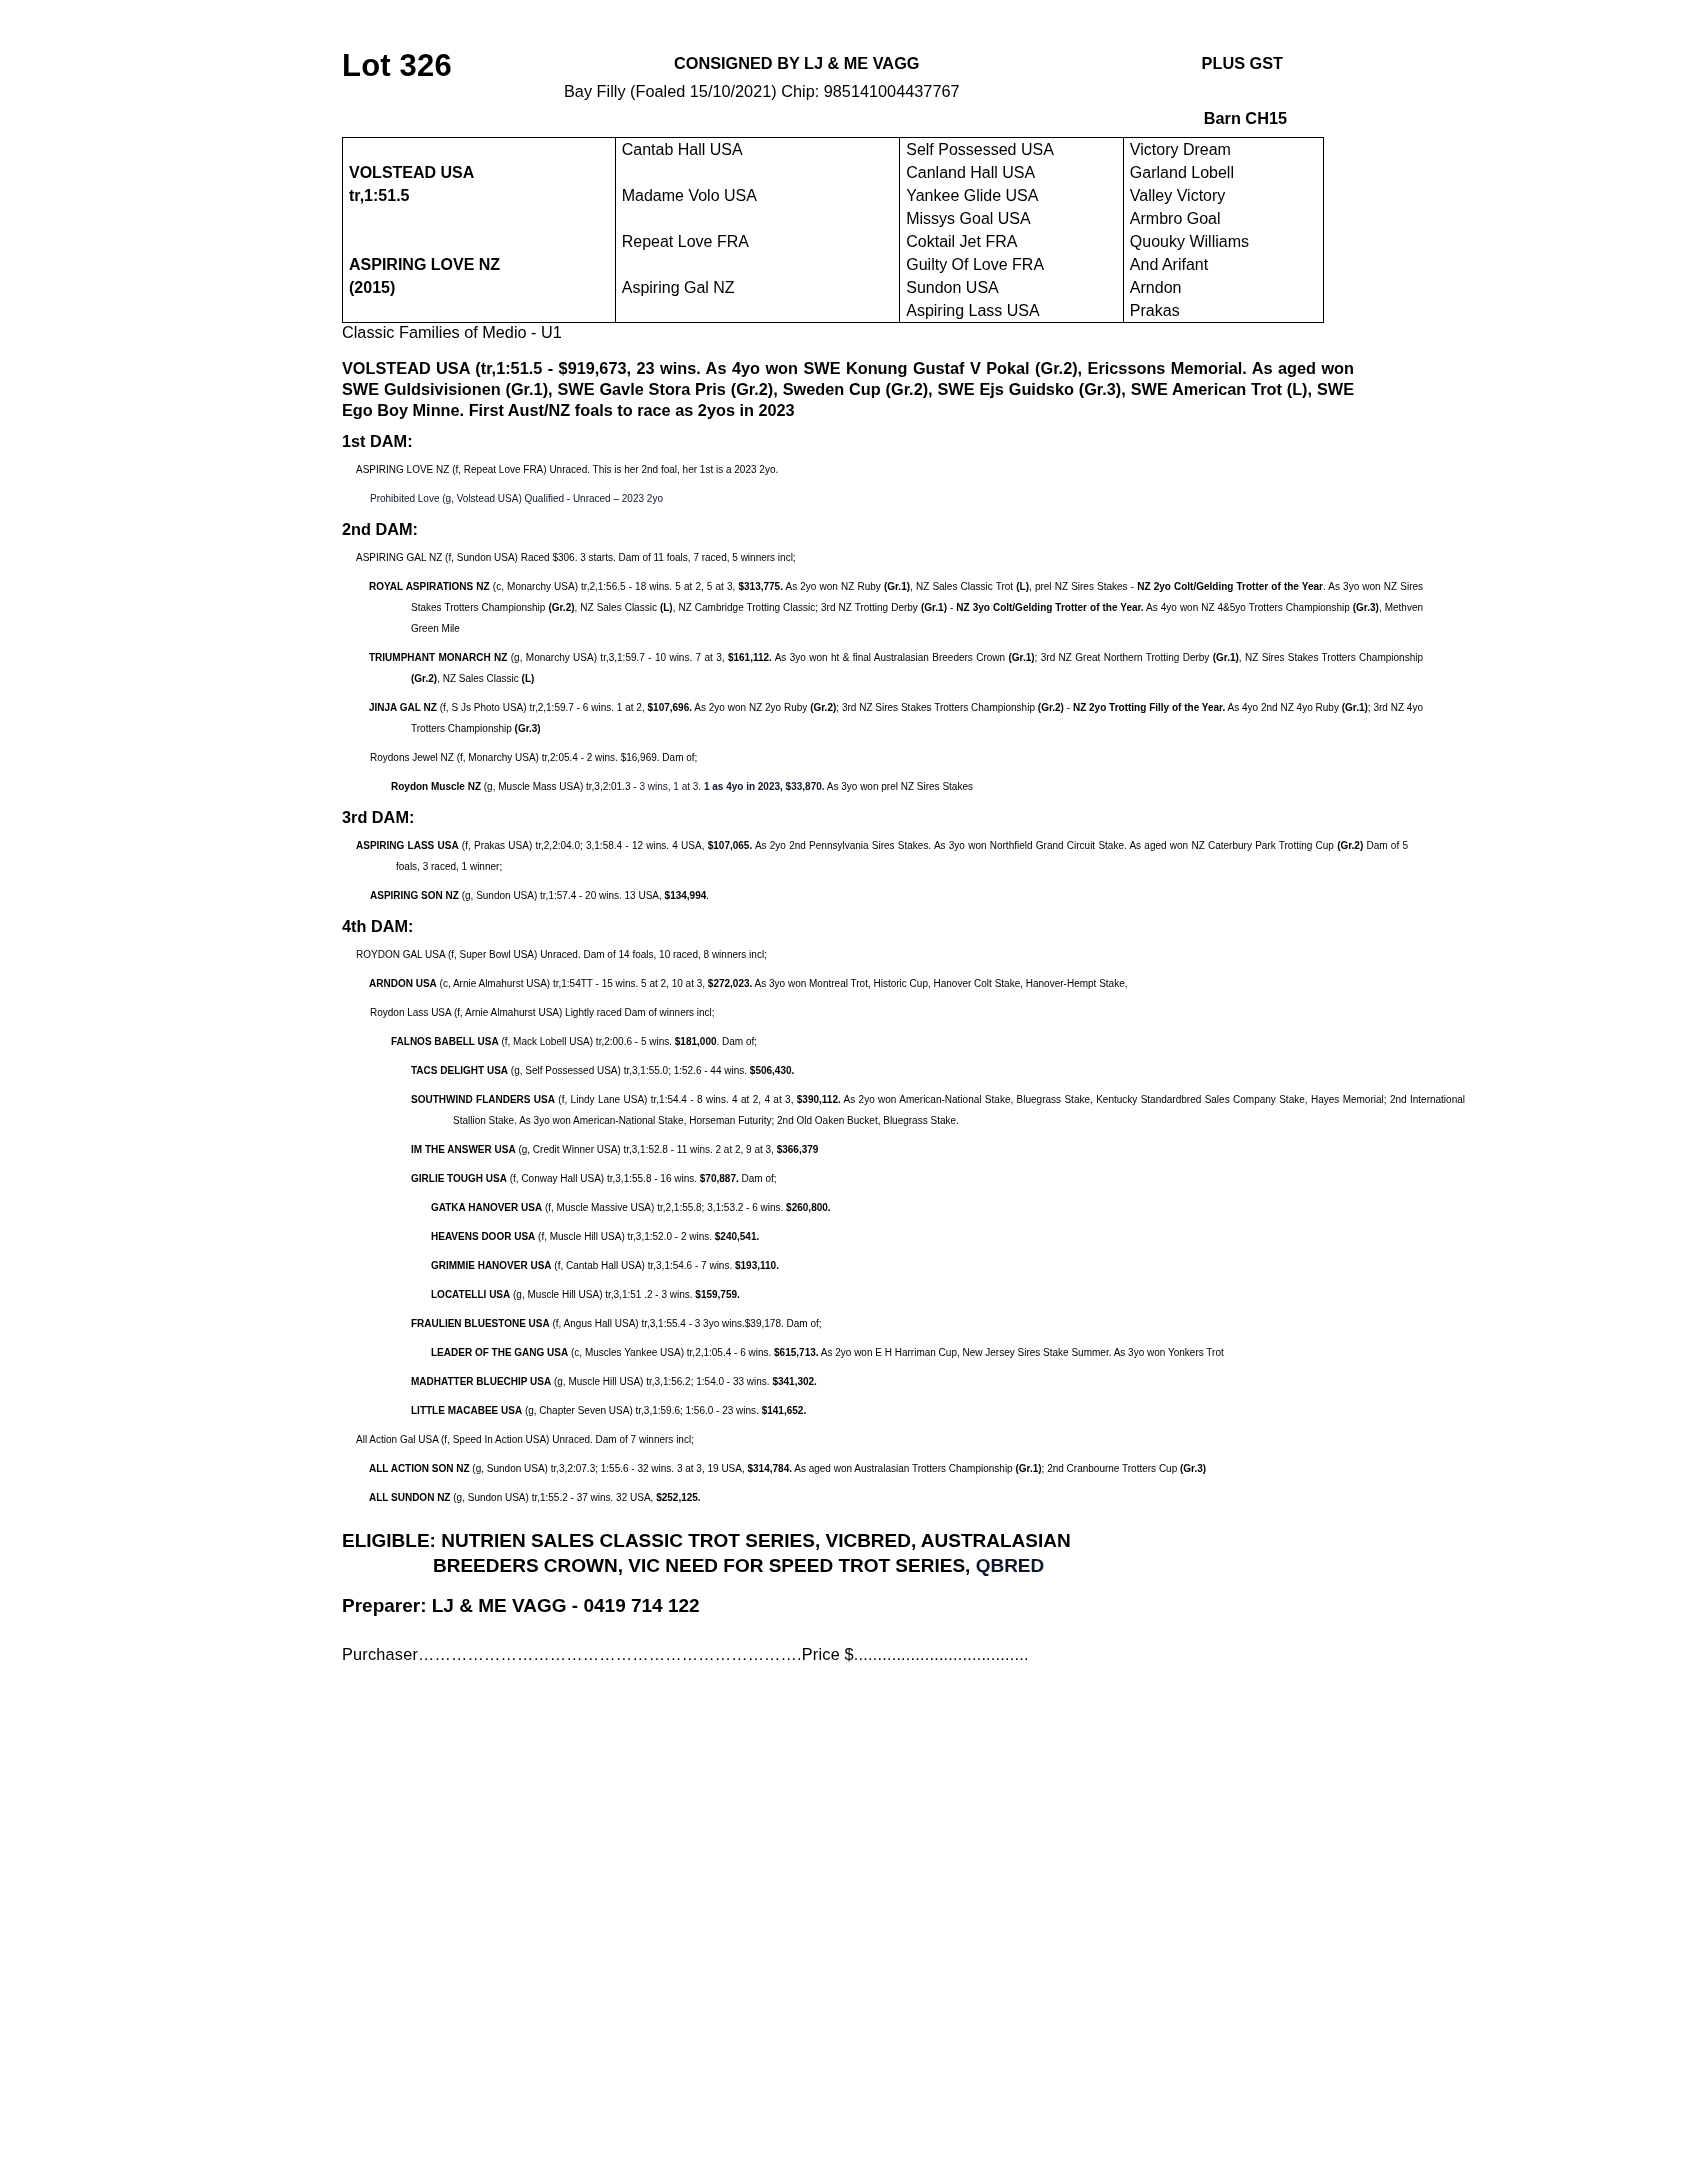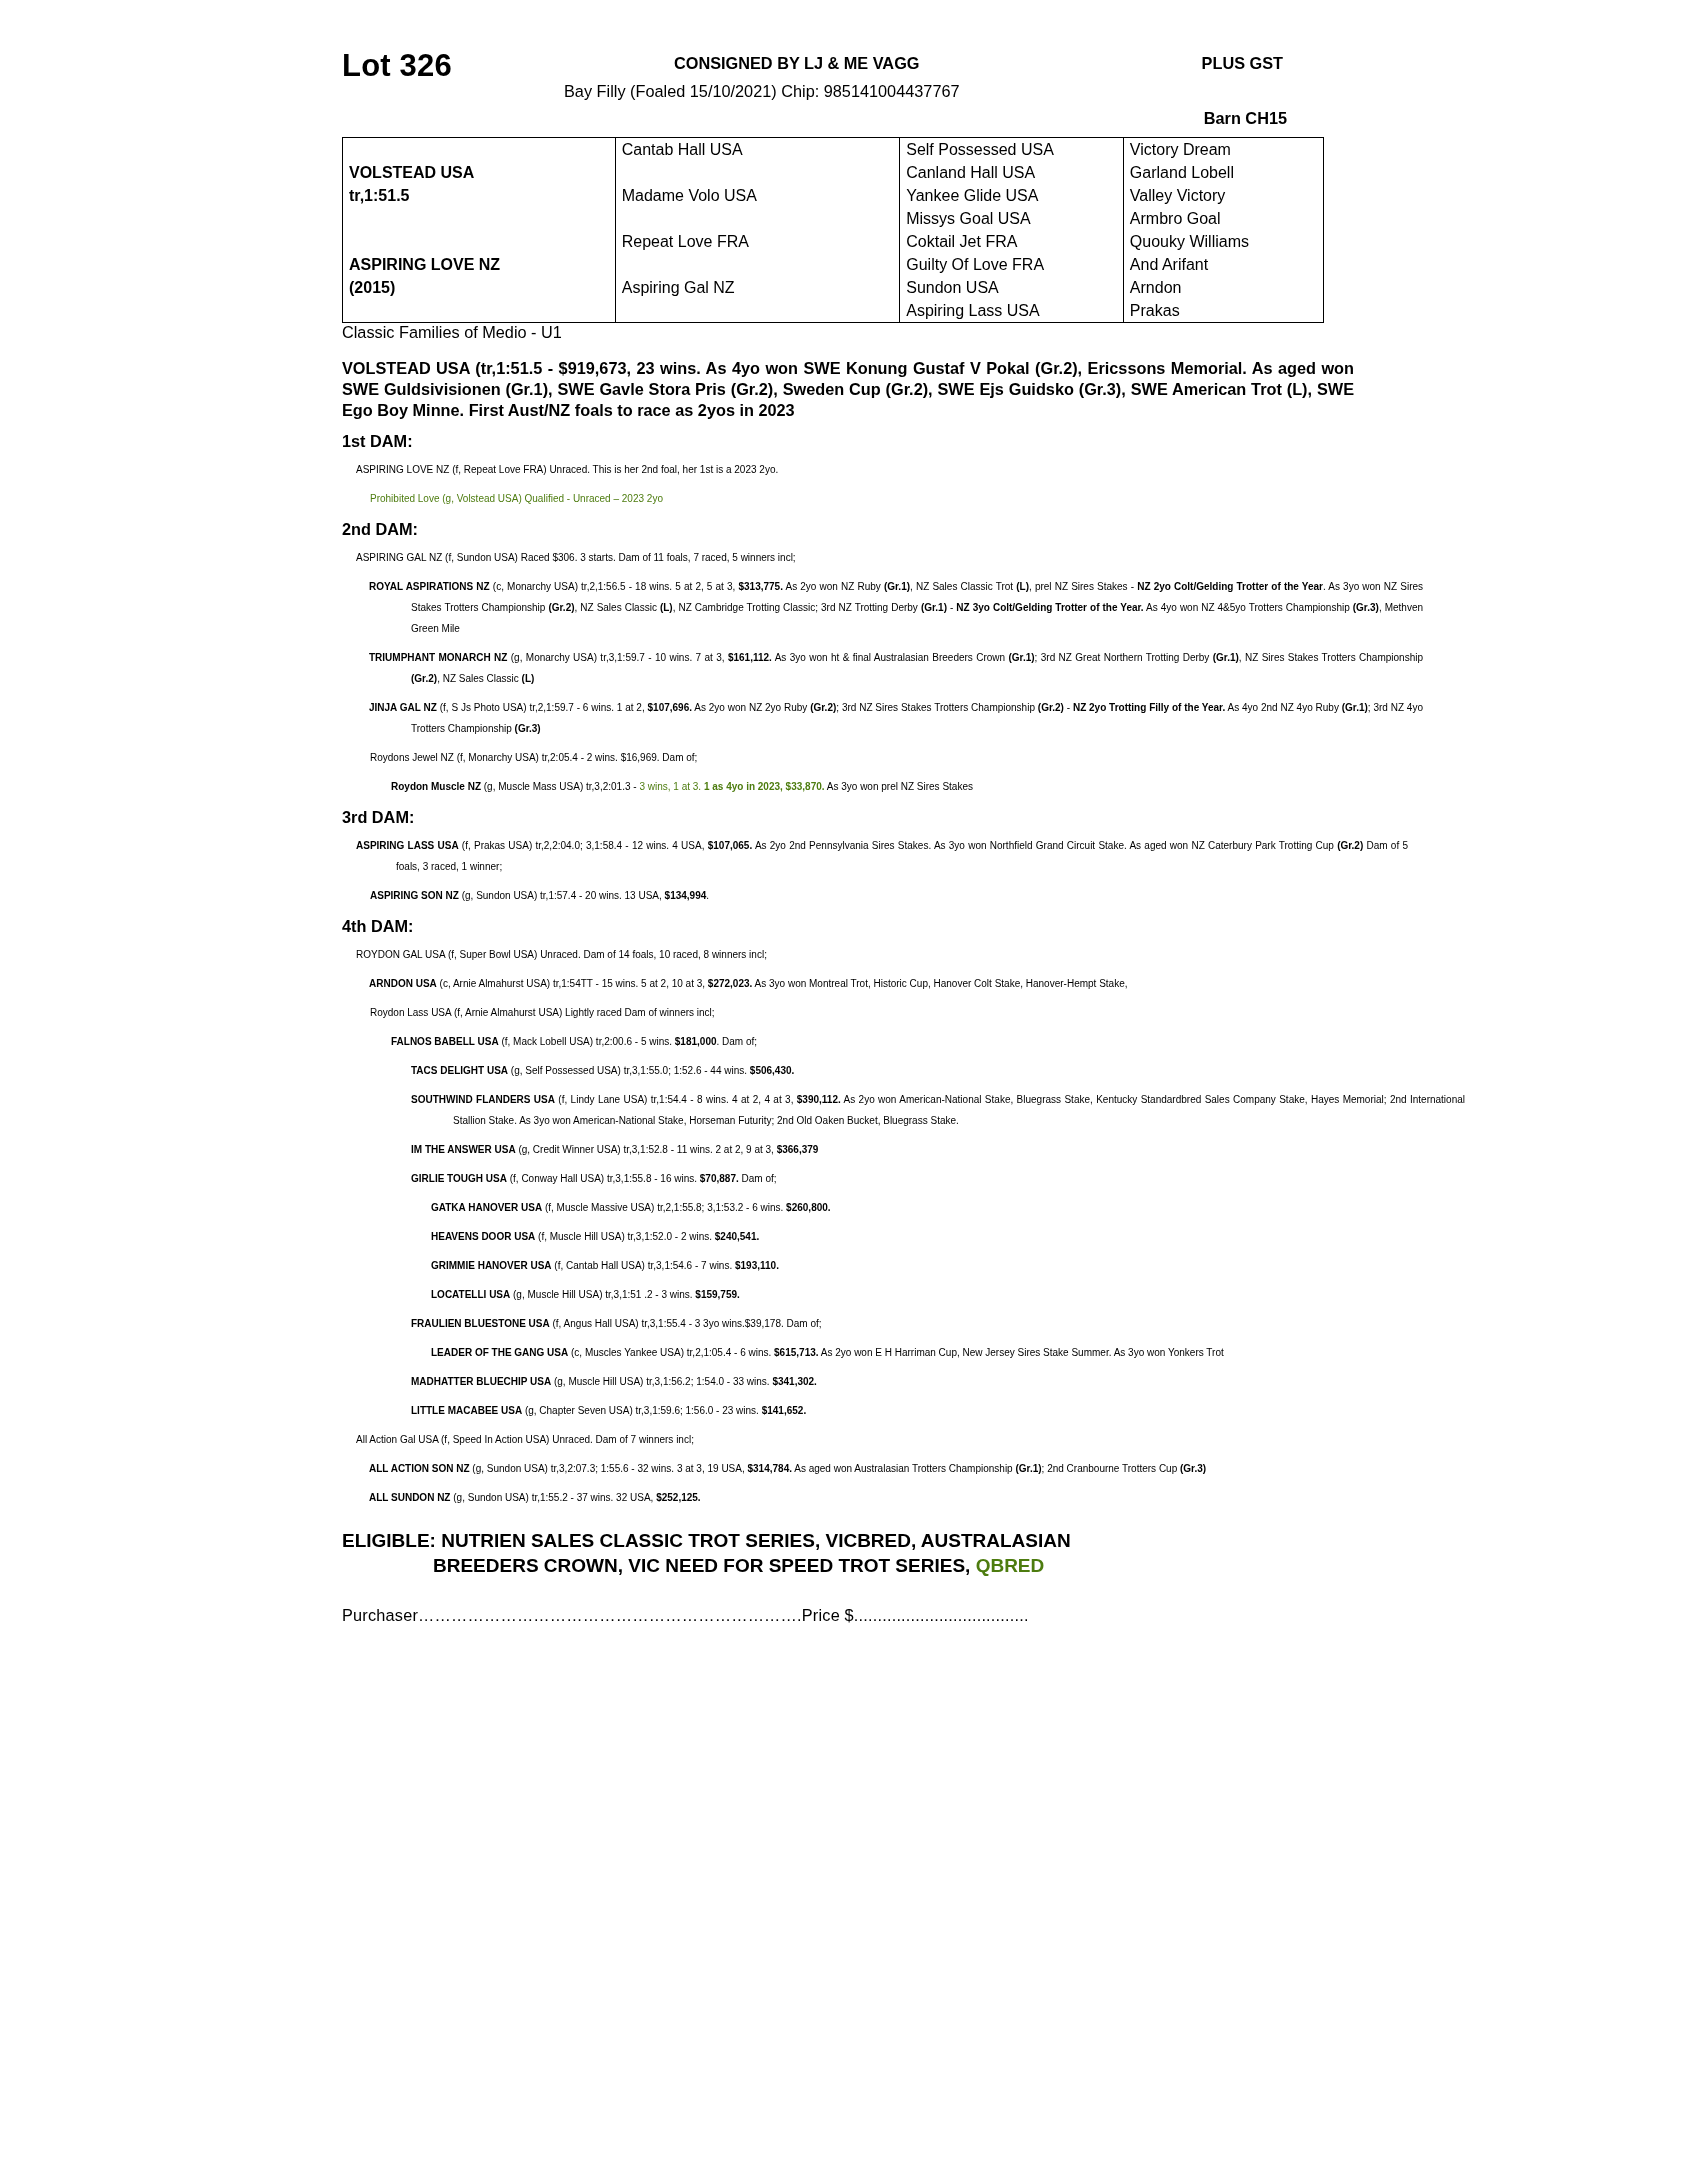--- a/index.html
+++ b/index.html
@@ -108,21 +108,21 @@
     text-align: justify;
     width: 1012px;
   }
   .i0 { padding-left: 6px; text-indent: 0; }
   .i1 { padding-left: 20px; text-indent: 0; }
   .i1h { padding-left: 61px; text-indent: -42px; }
   .i2h { padding-left: 83px; text-indent: -42px; }
   .i3h { padding-left: 103px; text-indent: -42px; }
   .i4h { padding-left: 123px; text-indent: -42px; }
   .i0h { padding-left: 46px; text-indent: -40px; }
-  .red { color: #4d7c0f; }
+  .red { color: #0f172a; }
   .eligible {
     margin-top: 20px;
     font-size: 19px;
     font-weight: bold;
     line-height: 25px;
     width: 1012px;
   }
   .eligible .l2 {
     display: block;
     padding-left: 91px;
@@ -244,17 +244,18 @@
       <p class="e i0"><span>All Action Gal USA (f, Speed In Action USA) Unraced. Dam of 7 winners incl;</span></p>
       <p class="e i1h"><span style="font-weight: bold;">ALL ACTION SON NZ</span><span> (g, Sundon USA) tr,3,2:07.3; 1:55.6 - 32 wins. 3 at 3, 19 USA, </span><span style="font-weight: bold;">$314,784.</span><span> As aged won Australasian Trotters Championship </span><span style="font-weight: bold;">(Gr.1)</span><span>; 2nd Cranbourne Trotters Cup </span><span style="font-weight: bold;">(Gr.3)</span></p>
       <p class="e i1h"><span style="font-weight: bold;">ALL SUNDON NZ</span><span> (g, Sundon USA) tr,1:55.2 - 37 wins. 32 USA, </span><span style="font-weight: bold;">$252,125.</span></p>
     </div>
 
   <div class="eligible">
     <span>ELIGIBLE: NUTRIEN SALES CLASSIC TROT SERIES, VICBRED, AUSTRALASIAN</span>
     <span class="l2"><span>BREEDERS CROWN, VIC NEED FOR SPEED TROT SERIES, </span><span class="red">QBRED</span></span>
   </div>
 
+  <div class="preparer">Preparer: LJ &amp; ME VAGG - 0419 714 122</div>
 
   <div class="purchaser">Purchaser…………………………………………………………….Price $.....................................</div>
 
 </div>
 
 
 </body></html>

